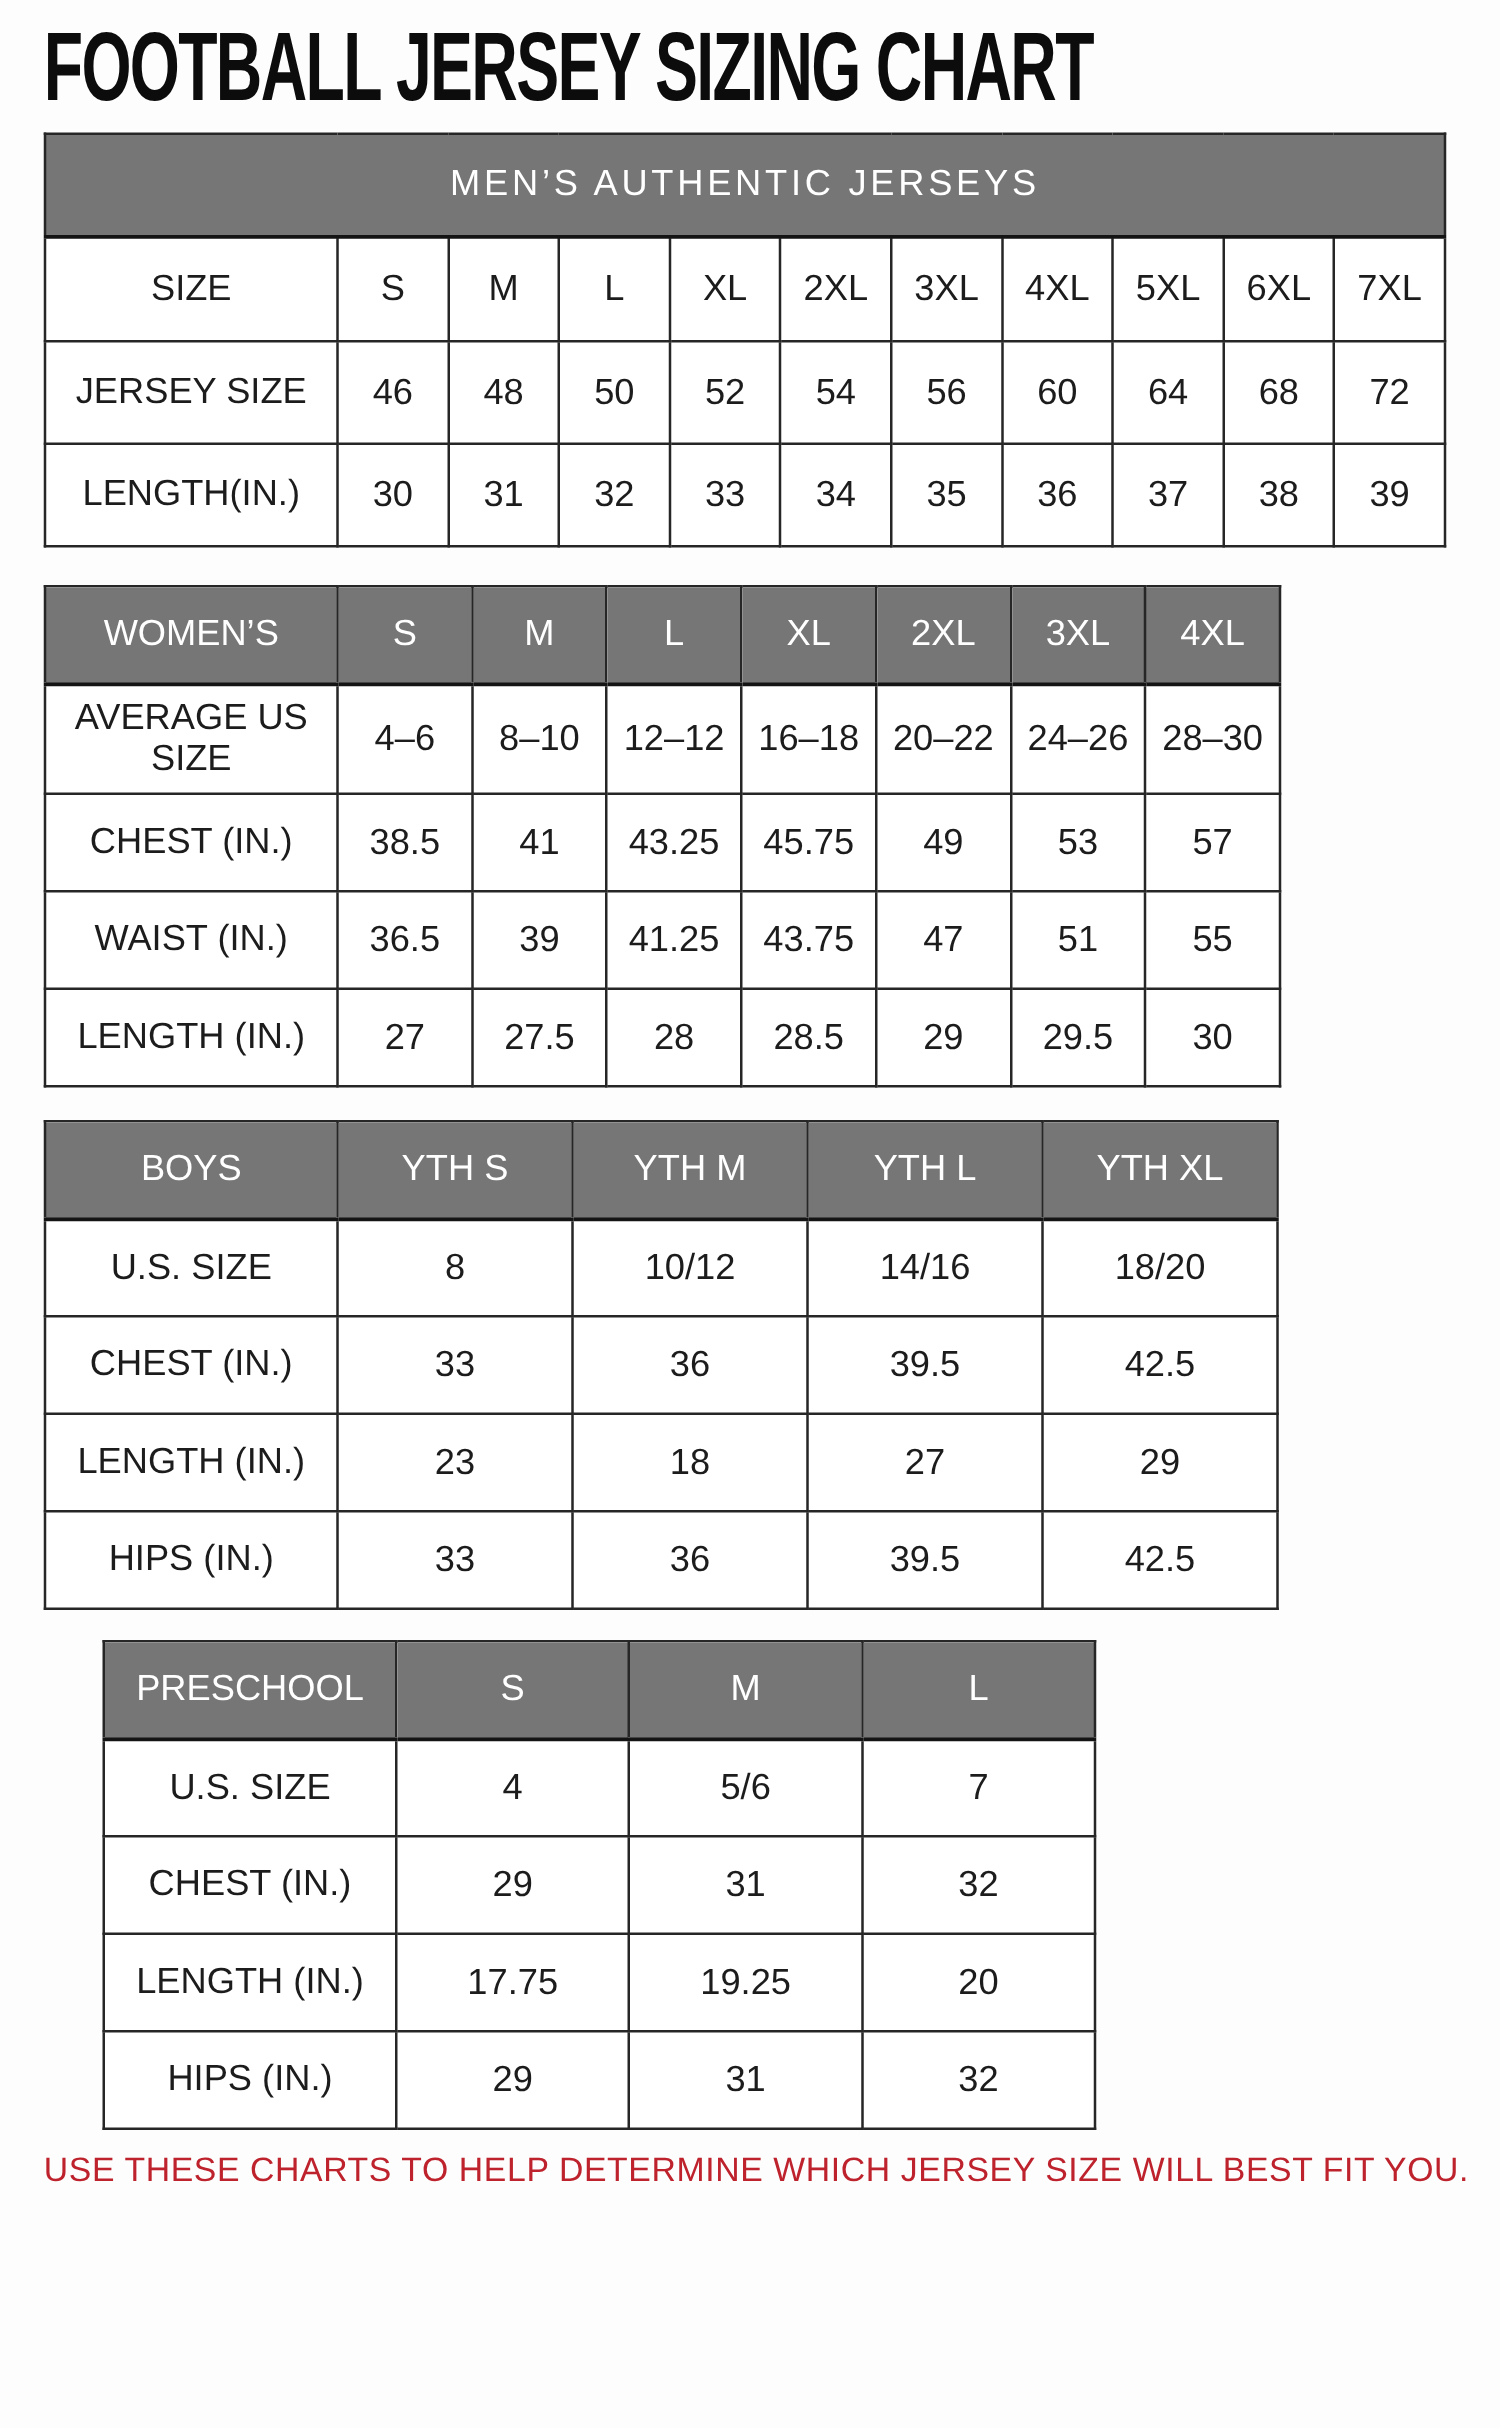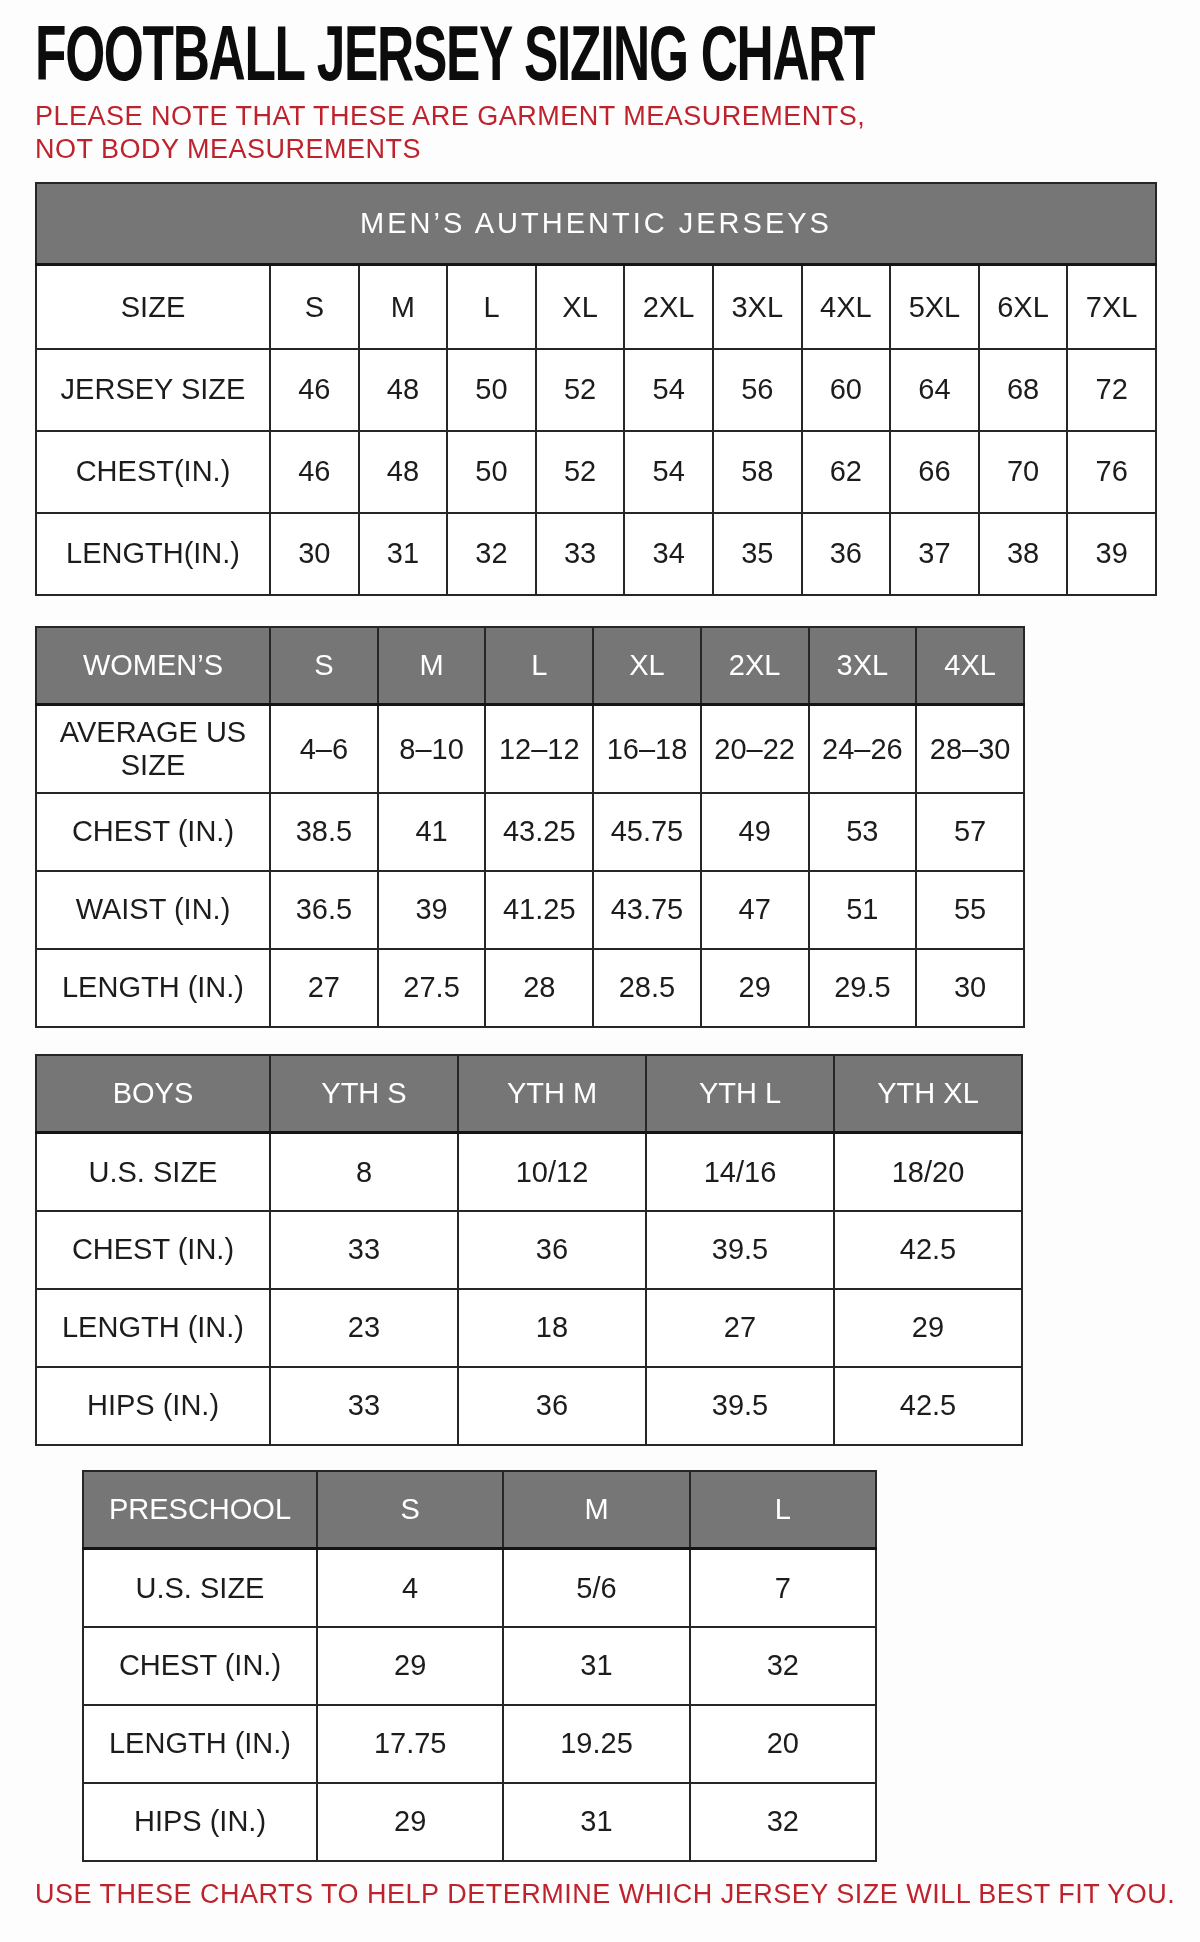--- a/index.html
+++ b/index.html
@@ -65,21 +65,20 @@
   .section-mens { margin-top:16px; }
   .section-womens { margin-top:30px; }
   .section-boys { margin-top:26px; }
   .section-preschool { margin-top:24px;padding-left:47px; }
 </style>
 </head>
 <body>
 
 <div class="page">
   <div class="page-title">FOOTBALL JERSEY SIZING CHART</div>
-  <div class="note">PLEASE NOTE THAT THESE ARE GARMENT MEASUREMENTS, NOT BODY MEASUREMENTS</div>
 
   <div class="section-mens">
     <div>
         <table class="sizing-table t-mens">
           <colgroup>
             <col class="col-label">
             <col>
             <col>
             <col>
             <col>
@@ -114,33 +113,20 @@
               <td class="value-cell">50</td>
               <td class="value-cell">52</td>
               <td class="value-cell">54</td>
               <td class="value-cell">56</td>
               <td class="value-cell">60</td>
               <td class="value-cell">64</td>
               <td class="value-cell">68</td>
               <td class="value-cell">72</td>
             </tr>
             <tr>
-              <td class="label-cell">CHEST(IN.)</td>
-              <td class="value-cell">46</td>
-              <td class="value-cell">48</td>
-              <td class="value-cell">50</td>
-              <td class="value-cell">52</td>
-              <td class="value-cell">54</td>
-              <td class="value-cell">58</td>
-              <td class="value-cell">62</td>
-              <td class="value-cell">66</td>
-              <td class="value-cell">70</td>
-              <td class="value-cell">76</td>
-            </tr>
-            <tr>
               <td class="label-cell">LENGTH(IN.)</td>
               <td class="value-cell">30</td>
               <td class="value-cell">31</td>
               <td class="value-cell">32</td>
               <td class="value-cell">33</td>
               <td class="value-cell">34</td>
               <td class="value-cell">35</td>
               <td class="value-cell">36</td>
               <td class="value-cell">37</td>
               <td class="value-cell">38</td>

